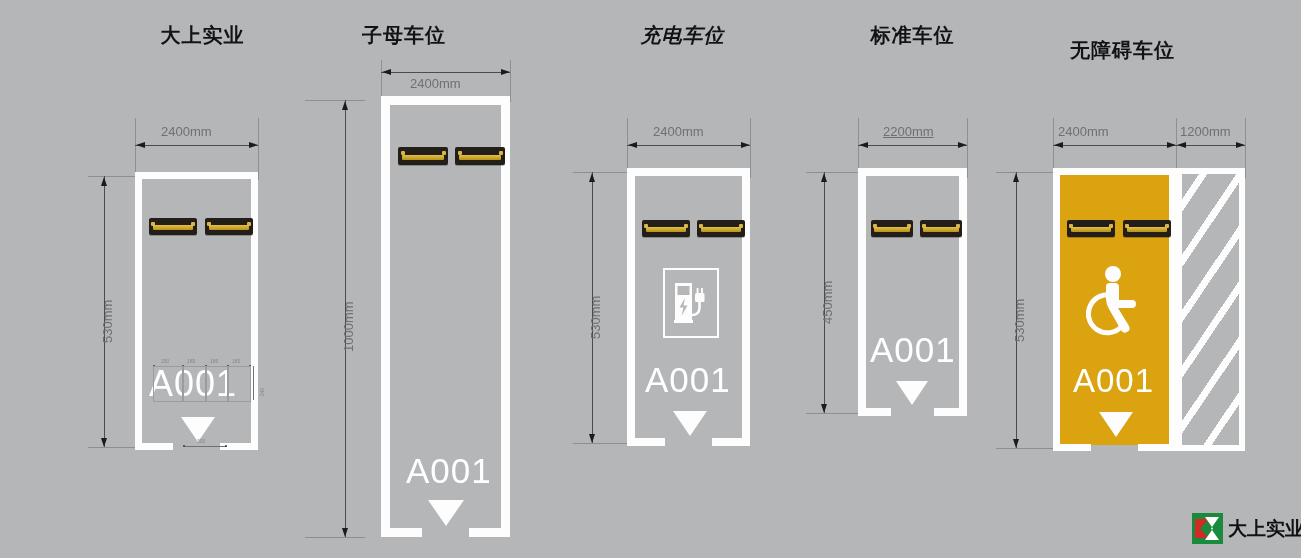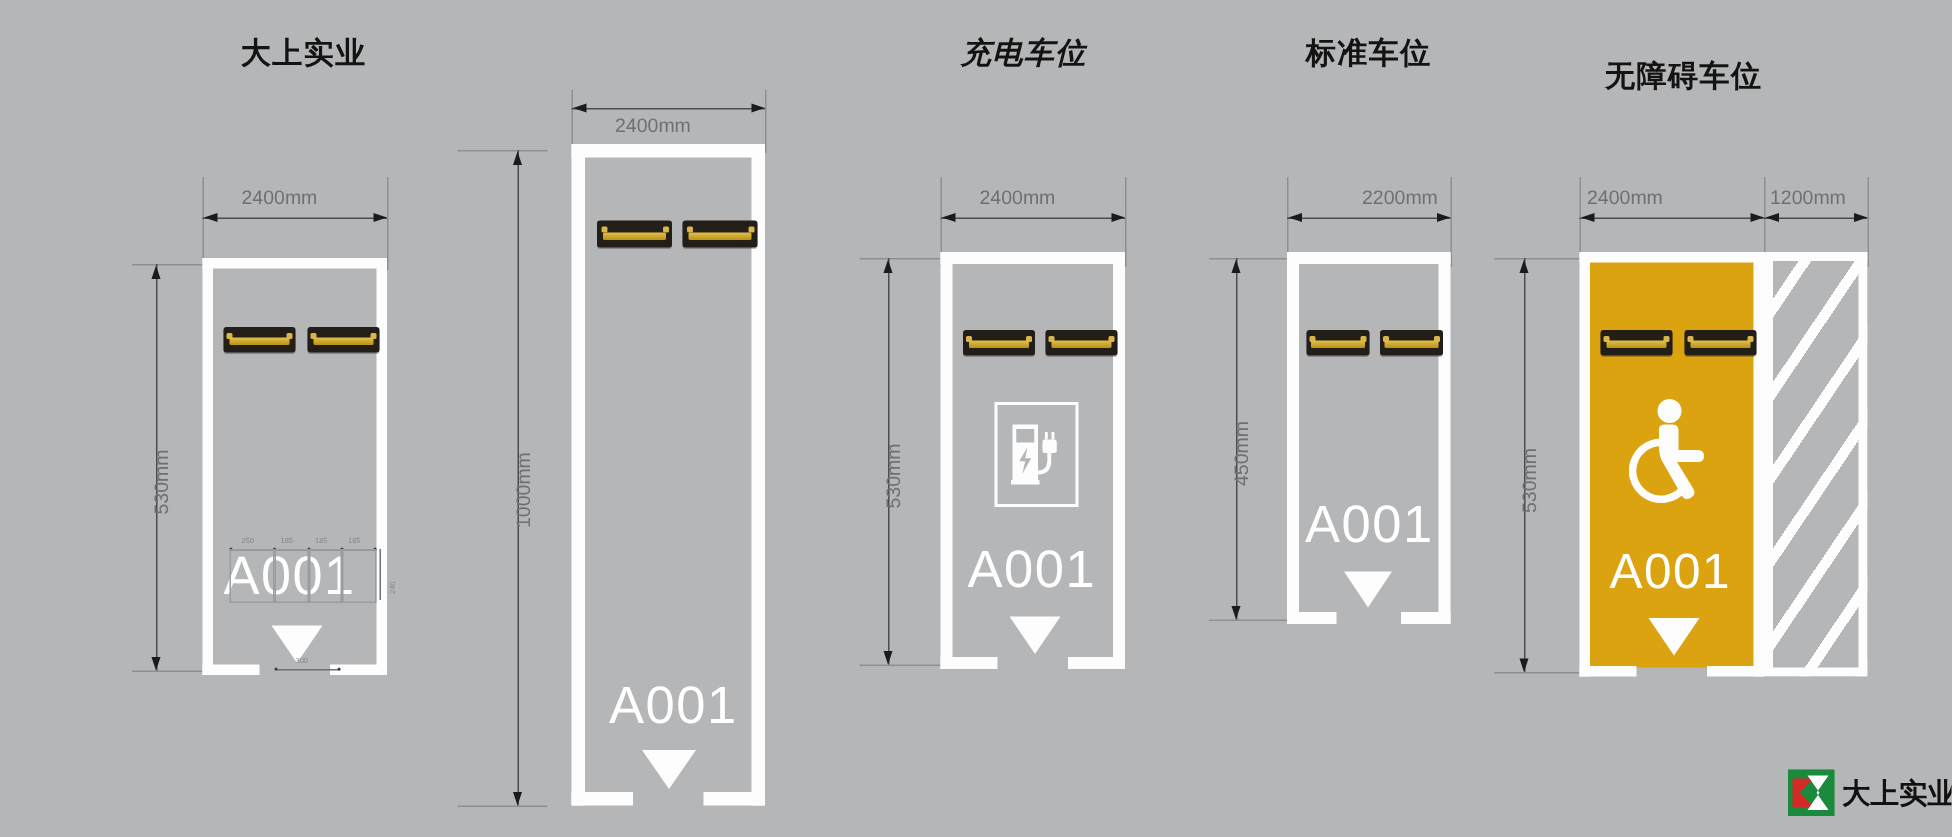--- a/index.html
+++ b/index.html
@@ -165,20 +165,21 @@
     <div class="box" style="left:52px;top:8px;width:22px;height:34px;"></div>
     <div class="box" style="left:74px;top:8px;width:22px;height:34px;"></div>
     <div class="tick" style="left:100px;top:8px;width:1px;height:34px;"></div>
     <div class="lbl v" style="left:106px;top:38px;">240</div>
     <div class="tick" style="left:31px;top:88px;width:43px;height:1px;"></div>
     <div class="dot" style="left:30px;top:87px;"></div>
     <div class="dot" style="left:72px;top:87px;"></div>
     <div class="lbl" style="left:44px;top:80px;">300</div>
   </div>
 
+  <div class="title" style="left:314px;top:22px;width:180px;">子母车位</div>
 
   <div class="extline v" style="left:381px;top:60px;height:42px;"></div>
   <div class="extline v" style="left:510px;top:60px;height:42px;"></div>
   <div class="dimline h" style="left:381px;top:72px;width:129px;"></div>
   <div class="arrowL" style="left:382px;top:68.5px;"></div>
   <div class="arrowR" style="left:501px;top:68.5px;"></div>
   <div class="dimtext" style="left:410px;top:76px;">2400mm</div>
 
   <div class="extline h" style="left:305px;top:100px;width:60px;"></div>
   <div class="extline h" style="left:305px;top:537px;width:60px;"></div>
@@ -262,21 +263,21 @@
     <div class="tri" style="left:46px;top:243px;border-left-width:17px;border-right-width:17px;border-top-width:25px;"></div>
   </div>
 
   <div class="title" style="left:830px;top:22px;width:165px;">标准车位</div>
 
   <div class="extline v" style="left:858px;top:118px;height:60px;"></div>
   <div class="extline v" style="left:967px;top:118px;height:60px;"></div>
   <div class="dimline h" style="left:858px;top:145px;width:109px;"></div>
   <div class="arrowL" style="left:859px;top:141.5px;"></div>
   <div class="arrowR" style="left:958px;top:141.5px;"></div>
-  <div class="dimtext" style="left:908px;top:124px;">2200mm</div>
+  <div class="dimtext" style="left:883px;top:124px;text-decoration:underline;">2200mm</div>
 
   <div class="extline h" style="left:806px;top:172px;width:56px;"></div>
   <div class="extline h" style="left:806px;top:413px;width:56px;"></div>
   <div class="dimline v" style="left:824px;top:172px;height:241px;"></div>
   <div class="arrowU" style="left:820.5px;top:173px;"></div>
   <div class="arrowD" style="left:820.5px;top:404px;"></div>
   <div class="dimtext vert" style="left:820px;top:324px;">450mm</div>
 
   <div class="stall" style="left:858px;top:168px;width:109px;height:248px;">
     <div class="paint" style="left:0;top:0;width:109px;height:8px;"></div>

